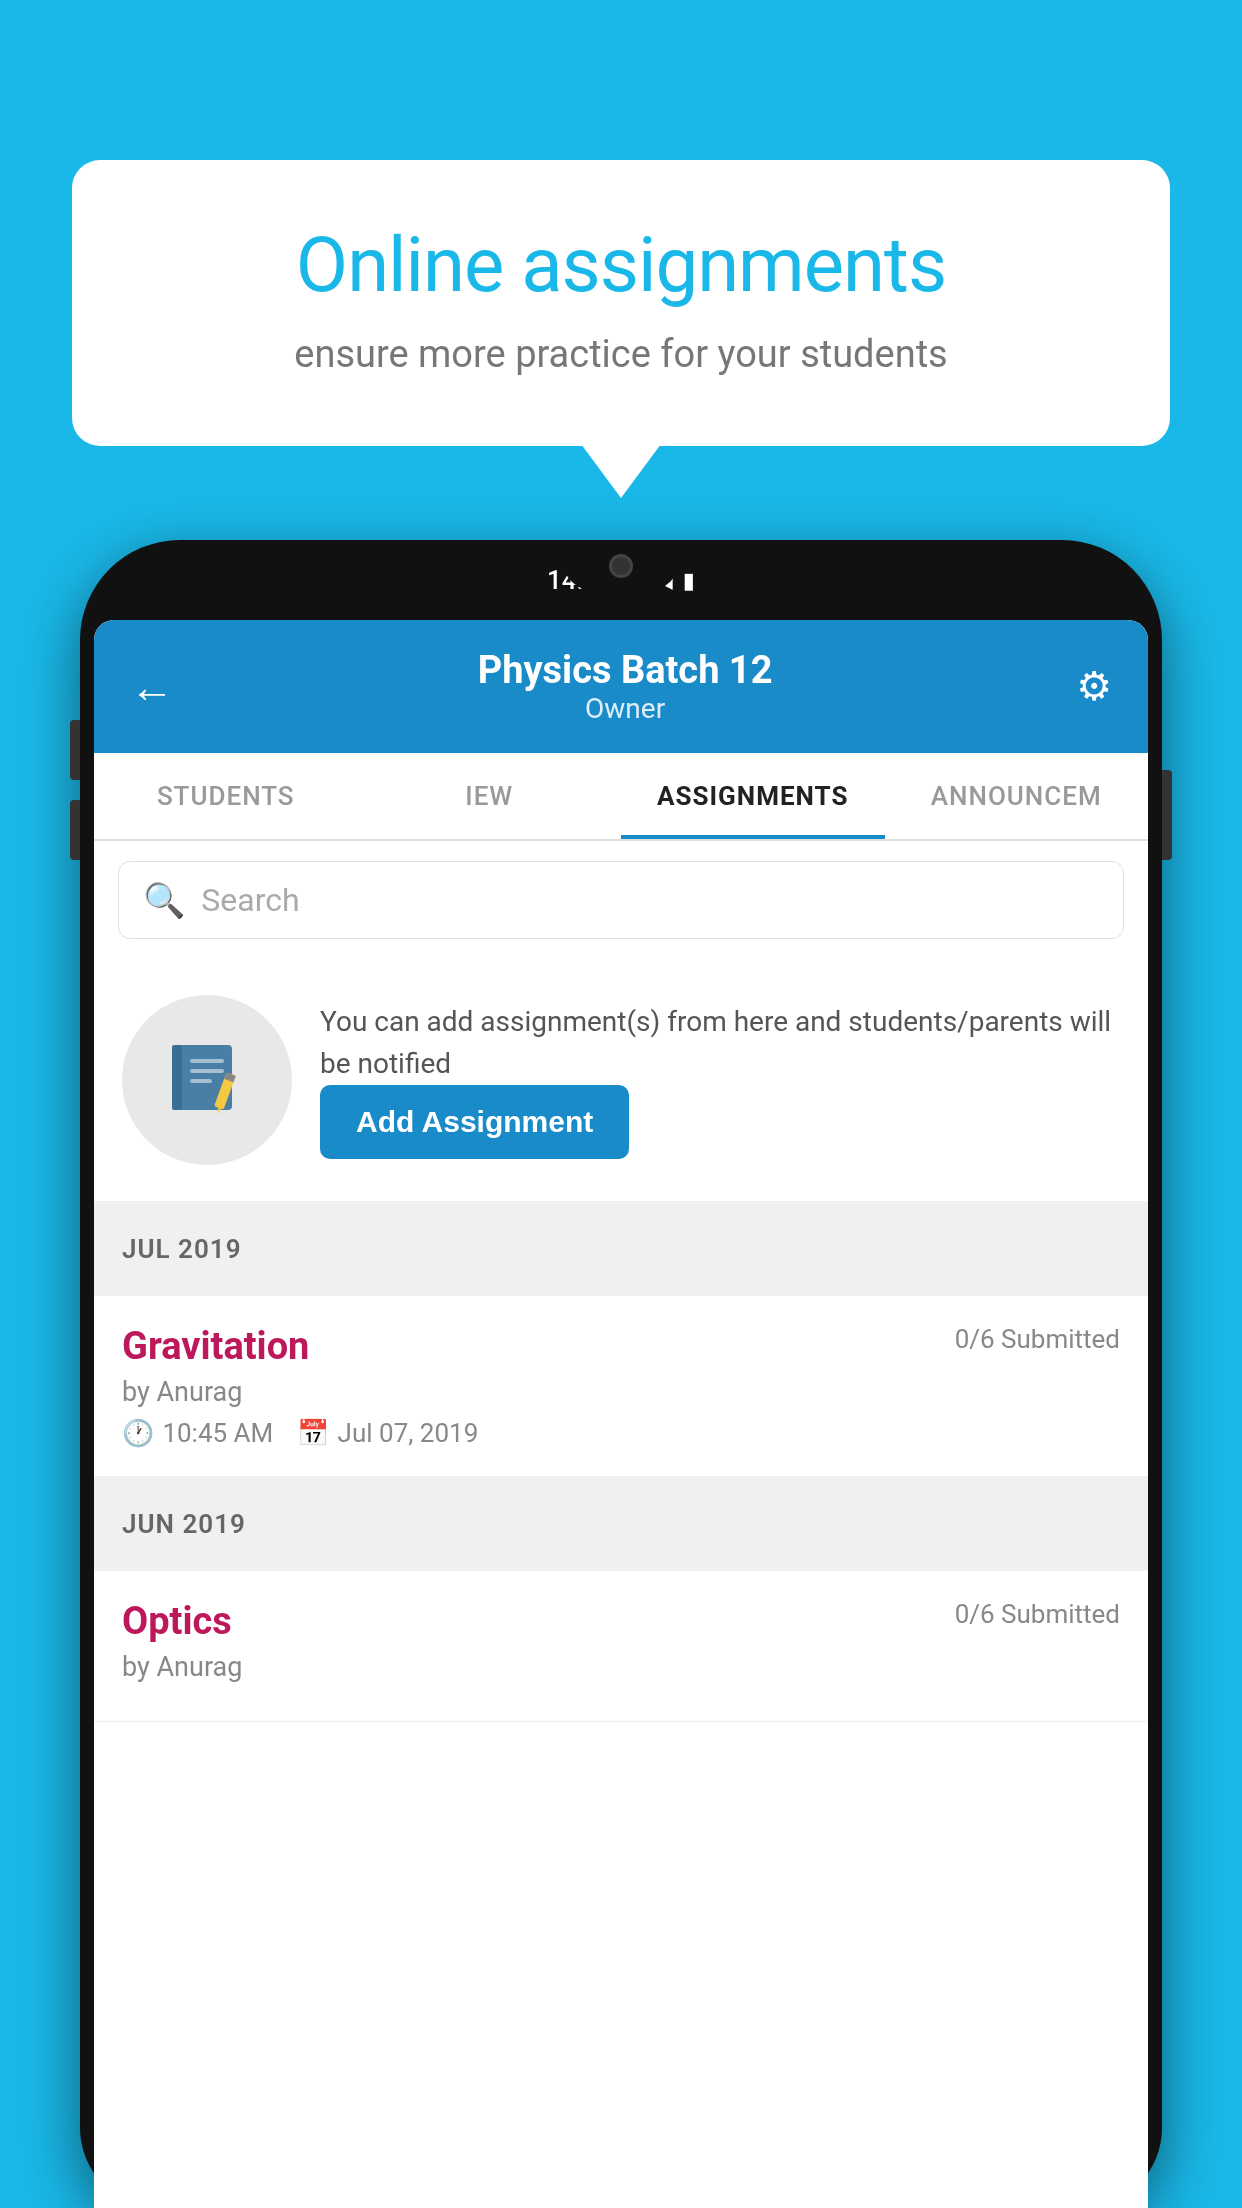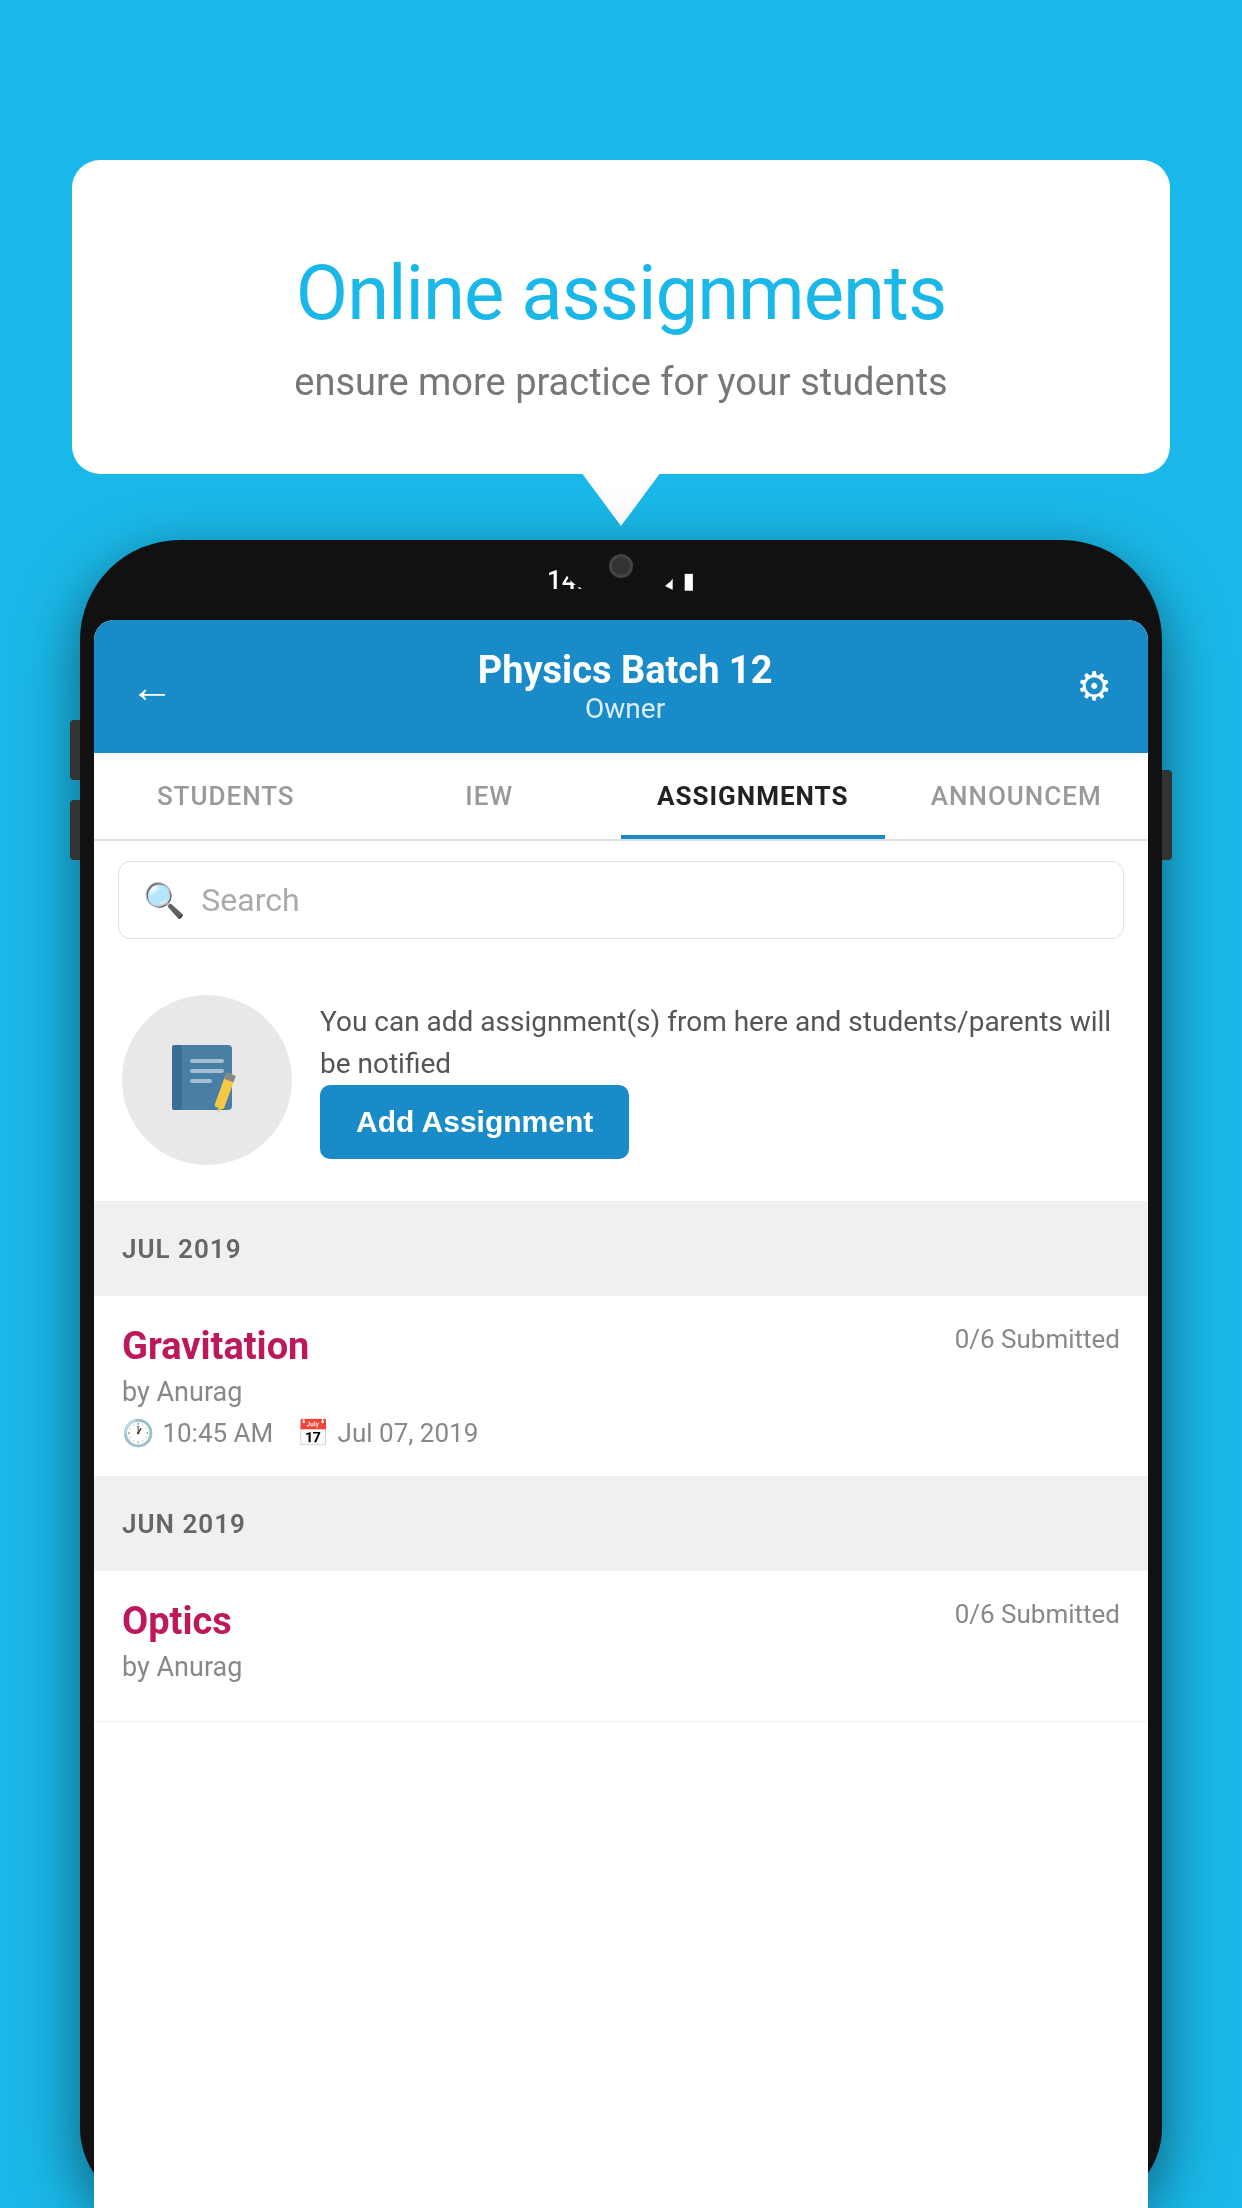--- a/index.html
+++ b/index.html
@@ -14,21 +14,21 @@
     }
 
     
     .speech-bubble {
       position: absolute;
       top: 160px;
       left: 72px;
       right: 72px;
       background: white;
       border-radius: 28px;
-      padding: 88px 70px 70px;
+      padding: 60px 70px 70px;
       text-align: center;
     }
     .speech-bubble::after {
       content: '';
       position: absolute;
       bottom: -52px;
       left: 50%;
       transform: translateX(-50%);
       width: 0;
       height: 0;

